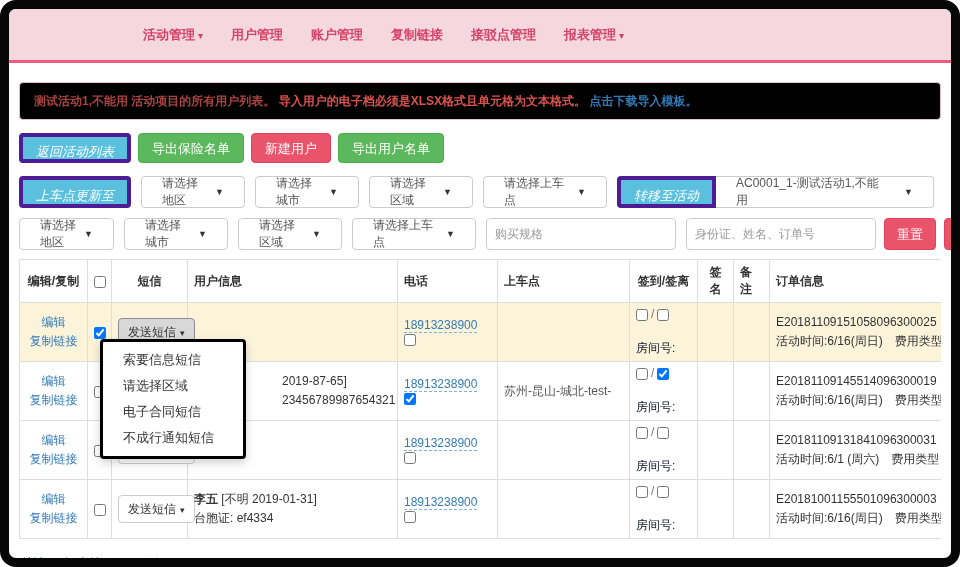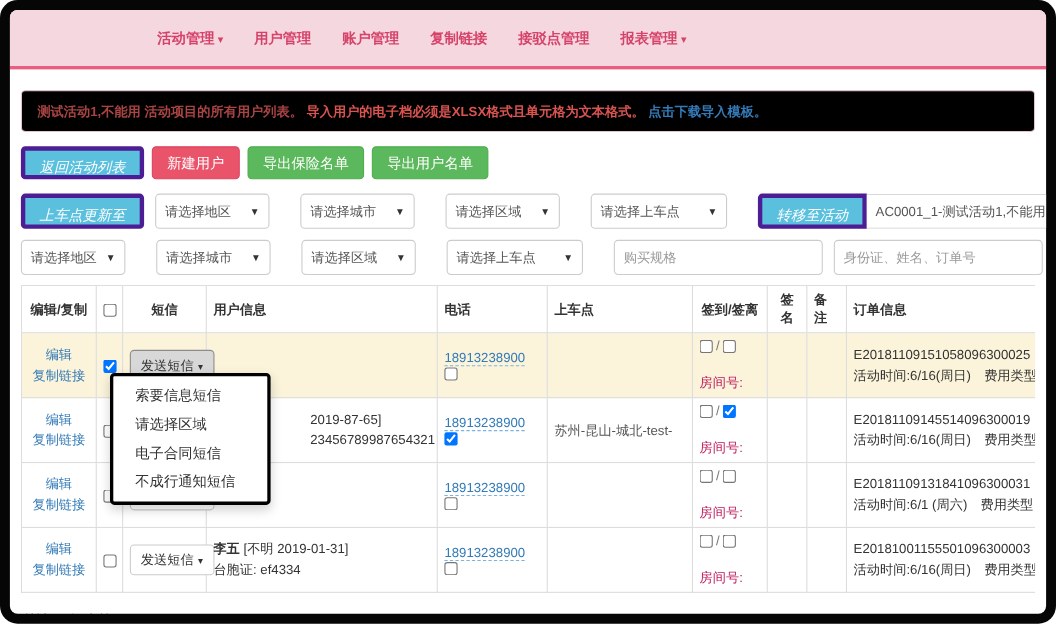--- a/index.html
+++ b/index.html
@@ -24,21 +24,21 @@
   .btn-row { margin-top:13px; display:flex; gap:7px; }
   .btn { border:none; border-radius:4px; font-size:13px; color:#fff; padding:0 13px; height:30px; line-height:30px; cursor:pointer; white-space:nowrap; font-family:inherit; }
   .btn-info    { background:#5bc0de; border:4px solid #4c1d95;font-style:italic; }
   .btn-danger  { background:#e9546b; border:1px solid #dd4360; }
   .btn-success { background:#5cb85c; border:1px solid #4cae4c; }
 
   
   .filter-row { display:flex; align-items:center; margin-top:13px; }
   .filter-row2 { margin-top:10px; }
   .filter-row > * { flex-shrink:0; }
-  .sel { height:32px; background:#fff; border:1px solid #ccc; border-radius:4px; display:flex; align-items:center; justify-content:space-between; padding:0 8px; font-size:12px; color:#555; cursor:pointer; margin-right:28px; }
+  .sel { height:32px; background:#fff; border:1px solid #ccc; border-radius:4px; display:flex; align-items:center; justify-content:space-between; padding:0 20px; font-size:12px; color:#555; cursor:pointer; margin-right:10px; }
   .sel .sel-caret { font-size:9px; color:#333; margin-left:6px; }
   .inp { height:32px; border:1px solid #ccc; border-radius:4px; padding:0 8px; font-size:12px; color:#555; font-family:inherit; margin-right:10px; }
   .inp::placeholder { color:#999; }
   .fbtn { height:32px; line-height:32px; margin-right:10px; }
   .joined-btn { border-radius:4px 0 0 4px; margin-right:0; }
   .joined-sel { border-radius:0 4px 4px 0; border-left:none;gap:12px; }
   .mini-btn { padding:0 12px; margin-right:8px; }
 
   
   .table-wrap { margin-top:9px; overflow:hidden; }
@@ -62,21 +62,21 @@
   a.phone { color:#337ab7; text-decoration:none; border-bottom:1px dashed #7cb2dd; cursor:pointer; }
   input[type=checkbox] { width:12px; height:12px; vertical-align:middle; cursor:pointer; }
   .sms-btn { background:#fff; border:1px solid #ccc; border-radius:4px; height:28px; padding:0 9px; font-size:12px; color:#333; cursor:pointer; font-family:inherit; white-space:nowrap; }
   .sms-btn.active { background:#d8d8d8; border-color:#8c8c8c; }
   .sms-btn .caret { font-size:9px; margin-left:4px; }
   .user-l1 { line-height:1.6; }
   .user-l2 { line-height:1.6; }
   .indent { margin-left:88px; }
   .cb-line { color:#999; }
   .cb-line .slash { margin:0 3px; color:#777; }
-  .room { color:#be185d; margin-top:19px; }
+  .room { color:#0f172a; margin-top:19px; }
   .order-no { line-height:1.6; white-space:nowrap; }
   .order-l2 { line-height:1.6; white-space:nowrap; }
 
   
   .dropdown-menu { position:absolute; left:91px; top:330px; width:146px; background:#fff; border:3px solid #000000; border-radius:4px; box-shadow:0 4px 10px rgba(0,0,0,.18); padding:5px 0; z-index:10; }
   .dropdown-item { font-size:13px; color:#333; line-height:26px; padding-left:20px; cursor:pointer; white-space:nowrap; }
 
   .footer { margin-top:16px; font-size:12px; color:#14532d; padding-left:2px; }
 </style>
 </head>
@@ -97,22 +97,22 @@
   <div class="content">
 
     <div class="alert">
       <span class="t-dark">测试活动1,不能用 活动项目的所有用户列表。</span>
       <span class="t-red">导入用户的电子档必须是XLSX格式且单元格为文本格式。</span>
       <span class="t-link">点击下载导入模板。</span>
     </div>
 
     <div class="btn-row">
       <button class="btn btn-info">返回活动列表</button>
+      <button class="btn btn-success">导出保险名单</button>
       <button class="btn btn-danger">新建用户</button>
-      <button class="btn btn-success">导出保险名单</button>
       <button class="btn btn-success">导出用户名单</button>
     </div>
 
     <div class="filter-row">
       <button class="btn btn-info fbtn" style="margin-right:10px;">上车点更新至</button>
       <div class="sel" style="width:104px;">
             <span>请选择地区</span>
             <span class="sel-caret">▼</span>
           </div>
       <div class="sel" style="width:104px;">

